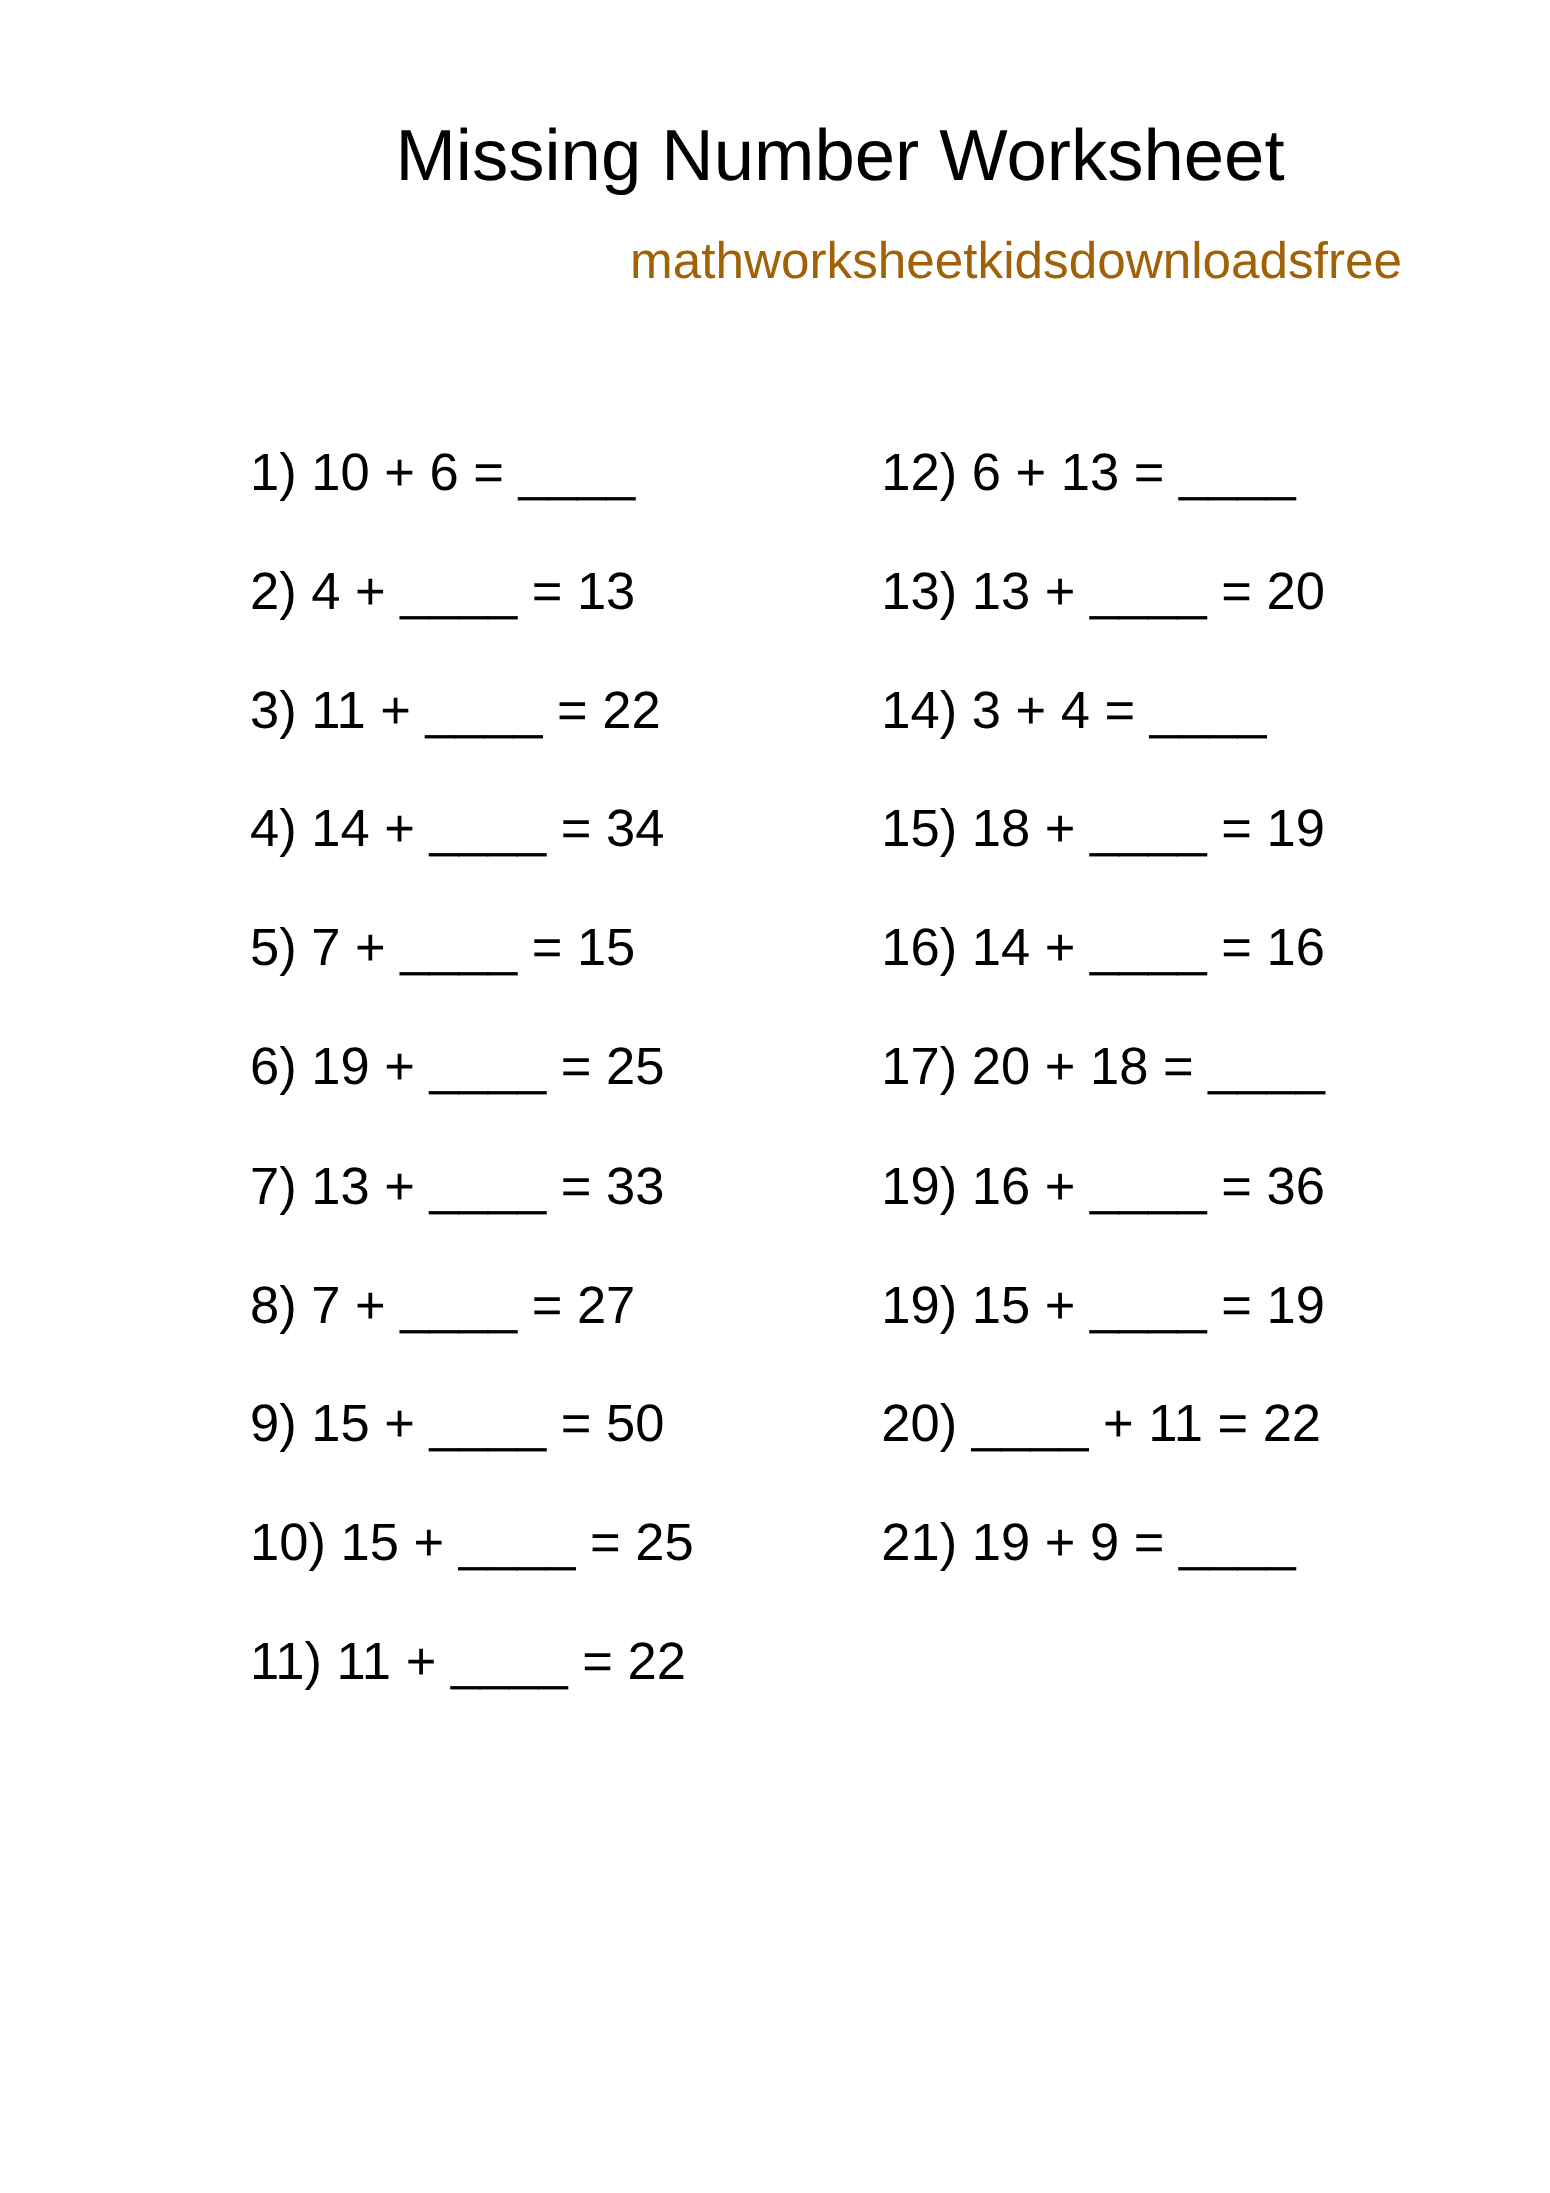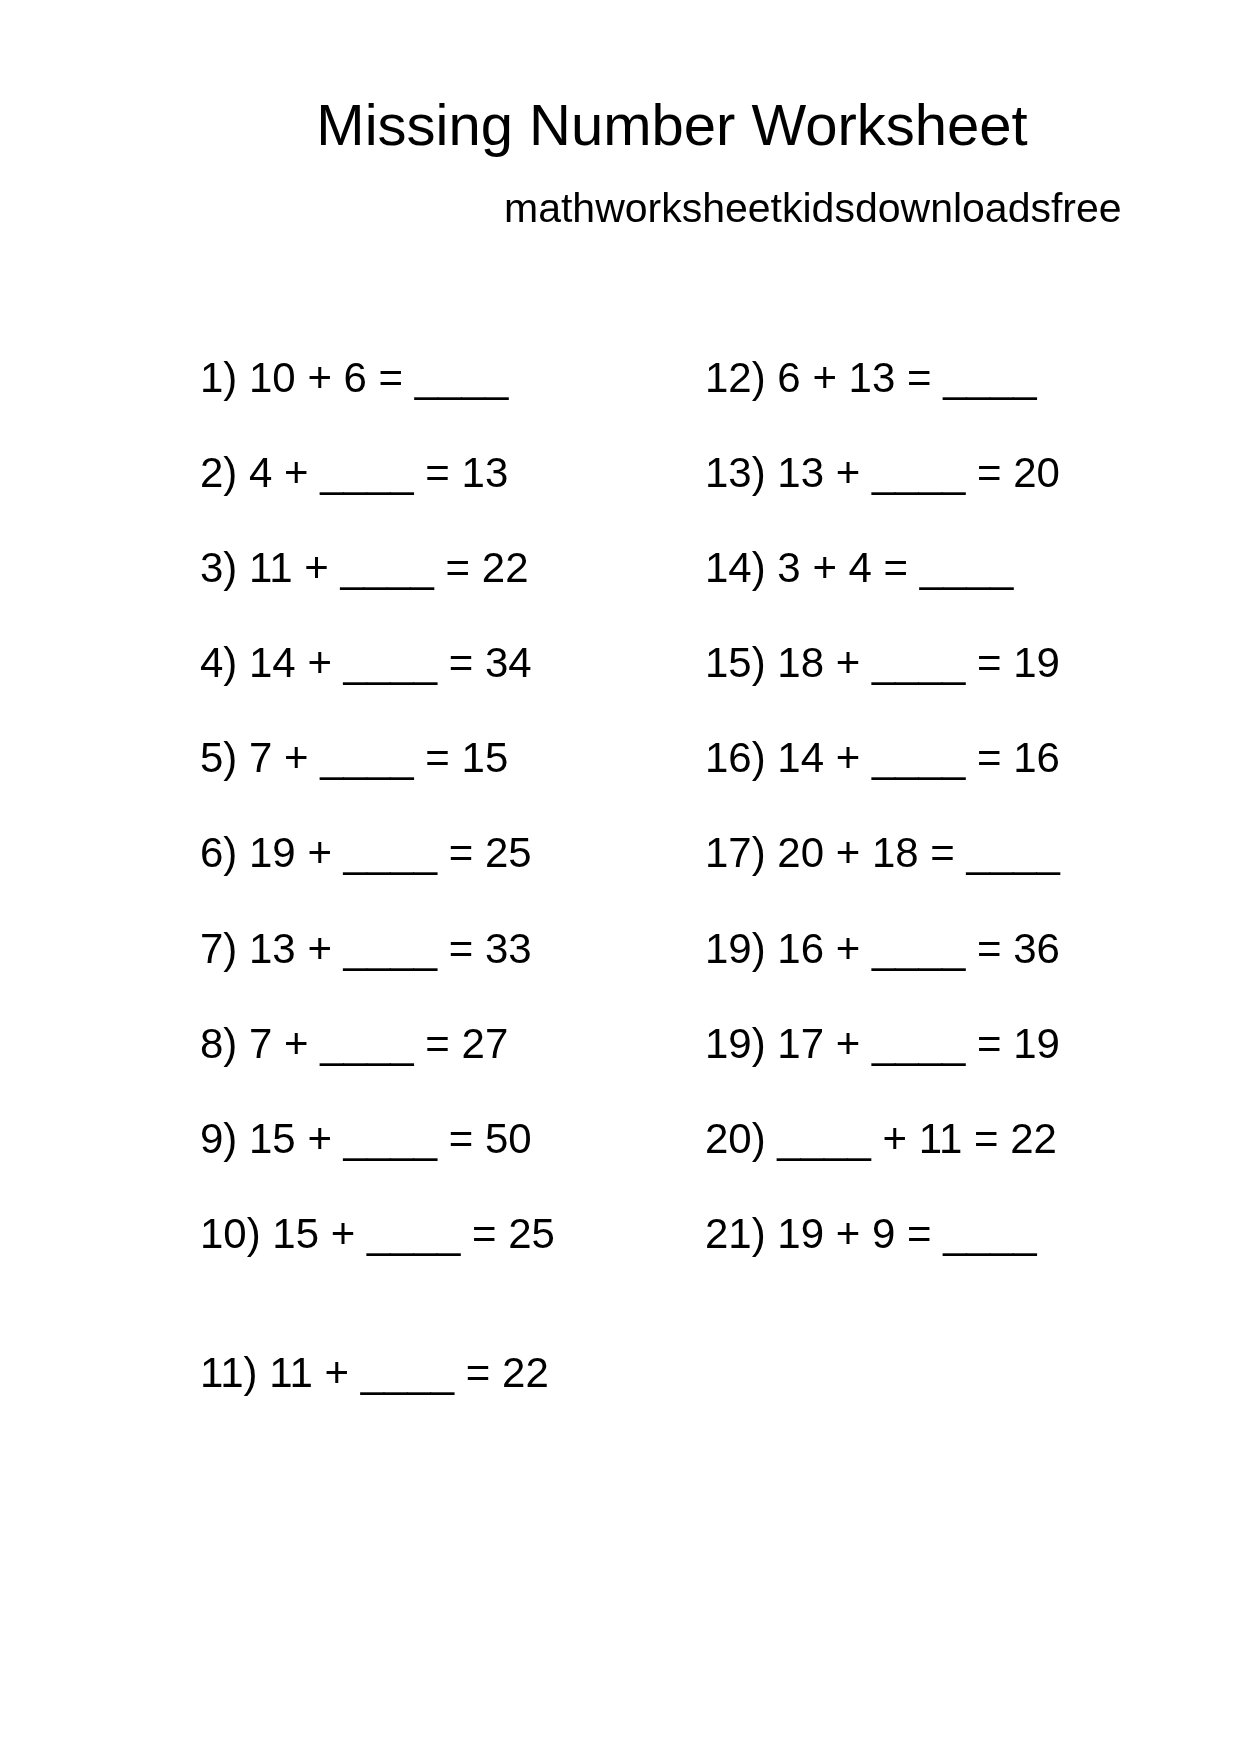--- a/index.html
+++ b/index.html
@@ -1,20 +1,20 @@
 <!DOCTYPE html>
 <html><head>
 <meta charset="utf-8">
 <style>
   html, body { margin: 0; padding: 0; background: #ffffff; }
   body { width: 1240px; height: 1754px; position: relative; overflow: hidden;
          font-family: "Liberation Sans", sans-serif; color: #000; }
   .title { position: absolute; left: 0; width: 1344px; top: 96px; text-align: center;
            font-size: 58px; line-height: 1; }
-  .subtitle { position: absolute; left: 504px; top: 188px; font-size: 41px; color: #000000; line-height: 1; }
+  .subtitle { position: absolute; left: 504px; top: 188px; font-size: 41px; color: #a16207; line-height: 1; }
   .col { position: absolute; top: 0; }
   .col.left { left: 200px; }
   .col.right { left: 705px; }
   .problem { position: absolute; white-space: nowrap; font-size: 42px; line-height: 1; }
 </style>
 </head>
 <body>
 
 <div class="title">Missing Number Worksheet</div>
 <div class="subtitle">mathworksheetkidsdownloadsfree</div>
@@ -23,27 +23,27 @@
   <div class="problem" style="top:357px">1) 10 + 6 = ____</div>
   <div class="problem" style="top:452px">2) 4 + ____ = 13</div>
   <div class="problem" style="top:547px">3) 11 + ____ = 22</div>
   <div class="problem" style="top:642px">4) 14 + ____ = 34</div>
   <div class="problem" style="top:737px">5) 7 + ____ = 15</div>
   <div class="problem" style="top:832px">6) 19 + ____ = 25</div>
   <div class="problem" style="top:928px">7) 13 + ____ = 33</div>
   <div class="problem" style="top:1023px">8) 7 + ____ = 27</div>
   <div class="problem" style="top:1118px">9) 15 + ____ = 50</div>
   <div class="problem" style="top:1213px">10) 15 + ____ = 25</div>
-  <div class="problem" style="top:1352px">11) 11 + ____ = 22</div>
+  <div class="problem" style="top:1308px">11) 11 + ____ = 22</div>
 </div>
 
 <div class="col right">
   <div class="problem" style="top:357px">12) 6 + 13 = ____</div>
   <div class="problem" style="top:452px">13) 13 + ____ = 20</div>
   <div class="problem" style="top:547px">14) 3 + 4 = ____</div>
   <div class="problem" style="top:642px">15) 18 + ____ = 19</div>
   <div class="problem" style="top:737px">16) 14 + ____ = 16</div>
   <div class="problem" style="top:832px">17) 20 + 18 = ____</div>
   <div class="problem" style="top:928px">19) 16 + ____ = 36</div>
-  <div class="problem" style="top:1023px">19) 17 + ____ = 19</div>
+  <div class="problem" style="top:1023px">19) 15 + ____ = 19</div>
   <div class="problem" style="top:1118px">20) ____ + 11 = 22</div>
   <div class="problem" style="top:1213px">21) 19 + 9 = ____</div>
 </div>
 
 </body></html>

